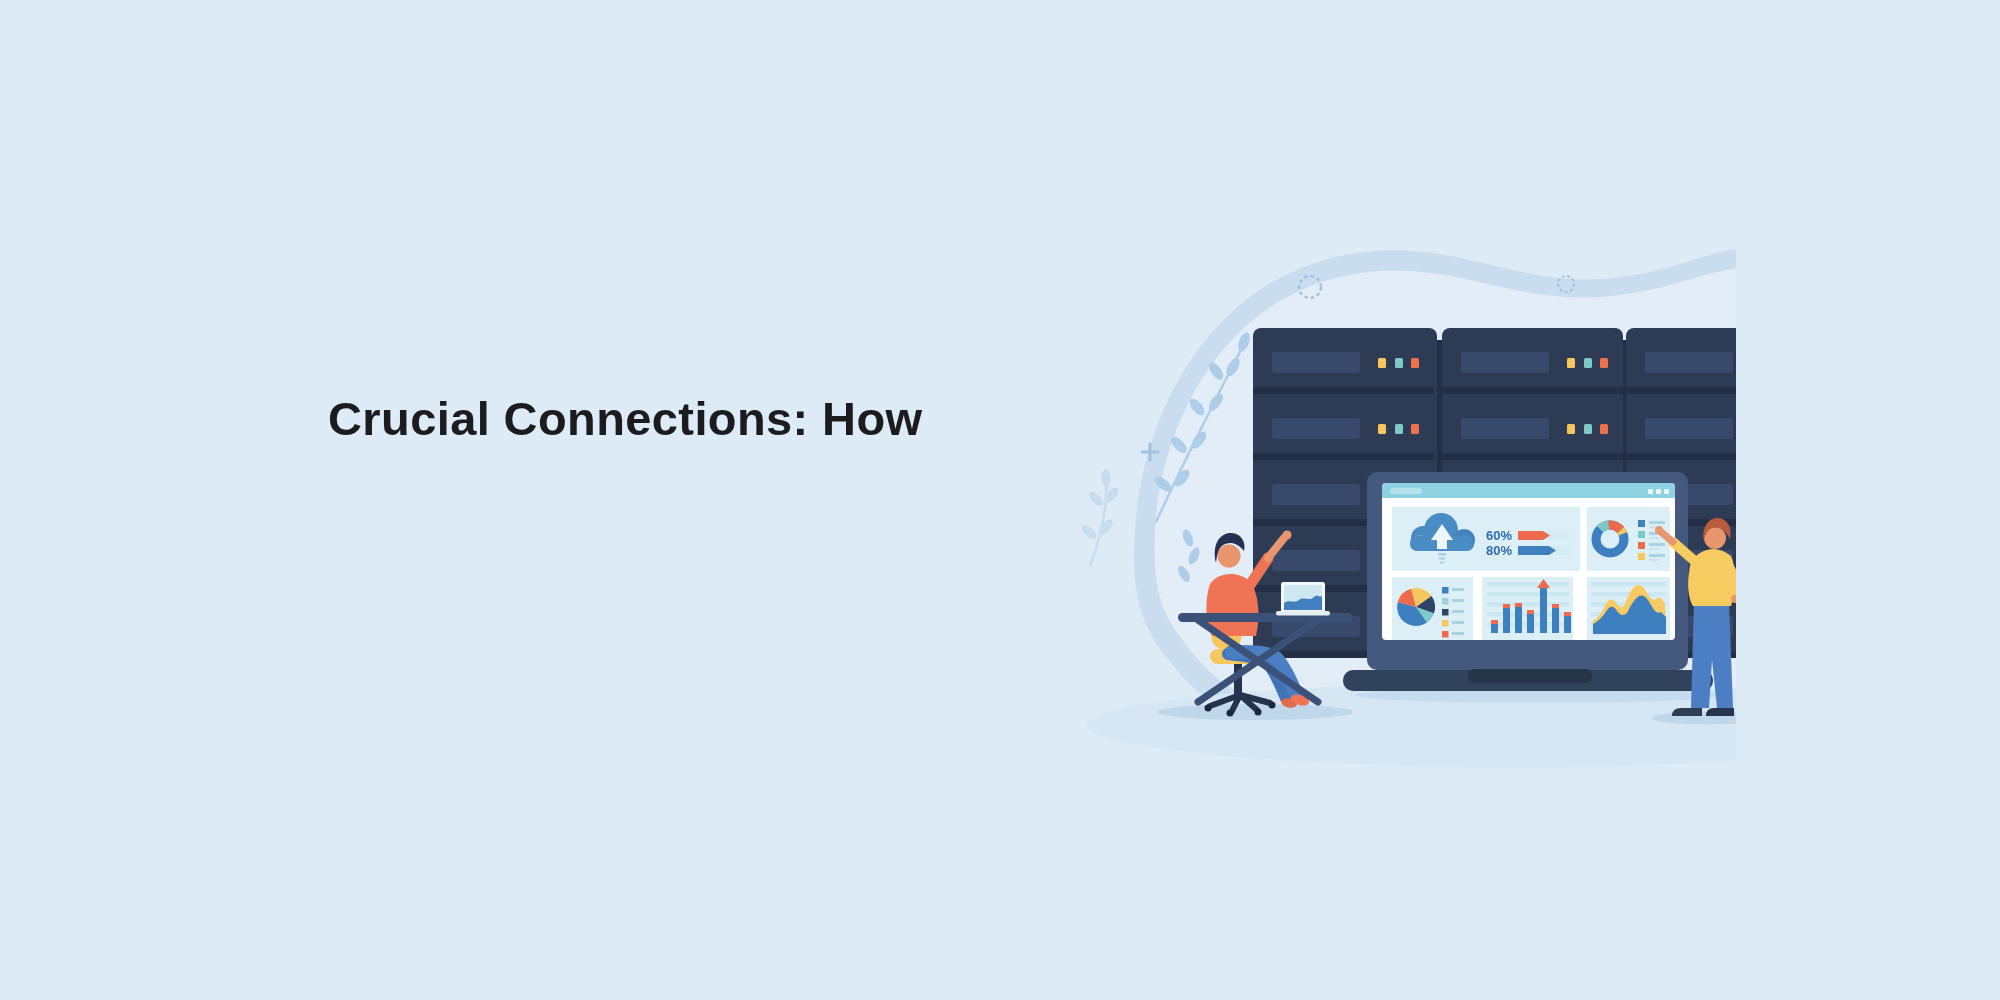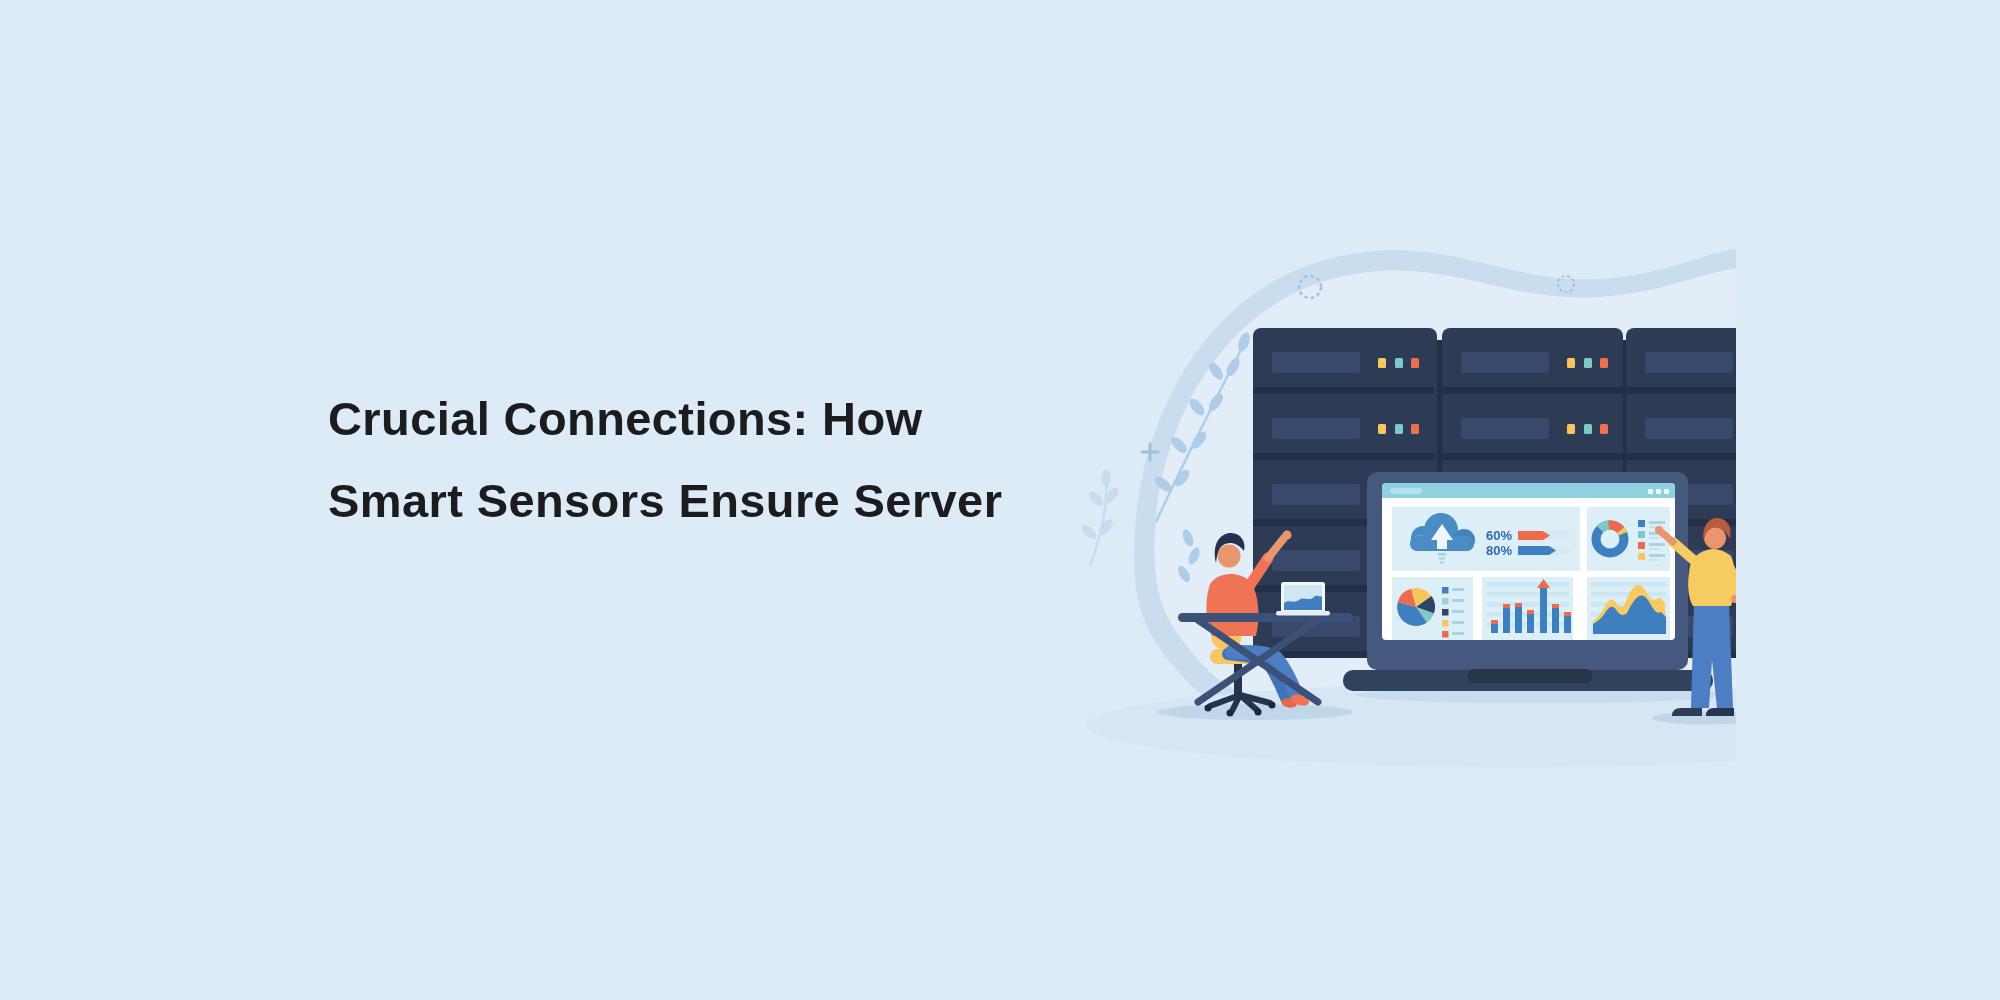--- a/index.html
+++ b/index.html
@@ -11,21 +11,20 @@
   .illu{position:absolute;left:1060px;top:190px;width:880px;height:600px;}
   .metric-label{font-family:"Liberation Sans",sans-serif;font-size:13px;font-weight:700;fill:#2e6cae;}
 </style>
 </head>
 <body>
 
 <div class="page">
 
   <h1 class="title">
     <span>Crucial Connections: How</span>
-    <span>Smart Sensors Ensure Server</span>
   </h1>
 
   <svg class="illu" viewBox="0 0 880 600">
 
     <defs>
       <g id="rack-unit-def">
         <rect x="19" y="24" width="88" height="21" rx="2" fill="#39496b"></rect>
         <rect x="125" y="30" width="8" height="10" rx="1.5" fill="#f7c75f"></rect>
         <rect x="142" y="30" width="8" height="10" rx="1.5" fill="#7cc9c7"></rect>
         <rect x="158" y="30" width="8" height="10" rx="1.5" fill="#ec7150"></rect>

